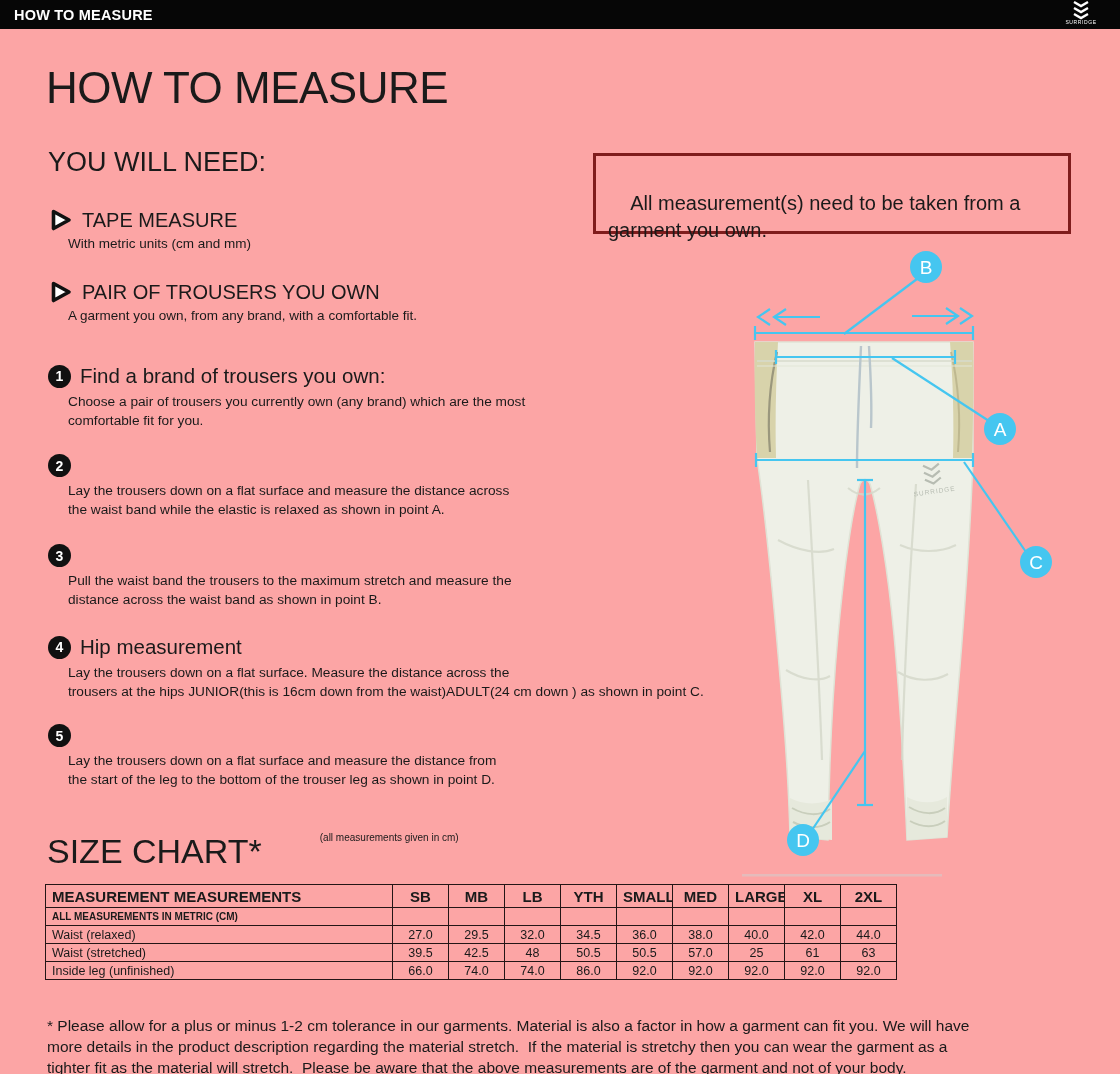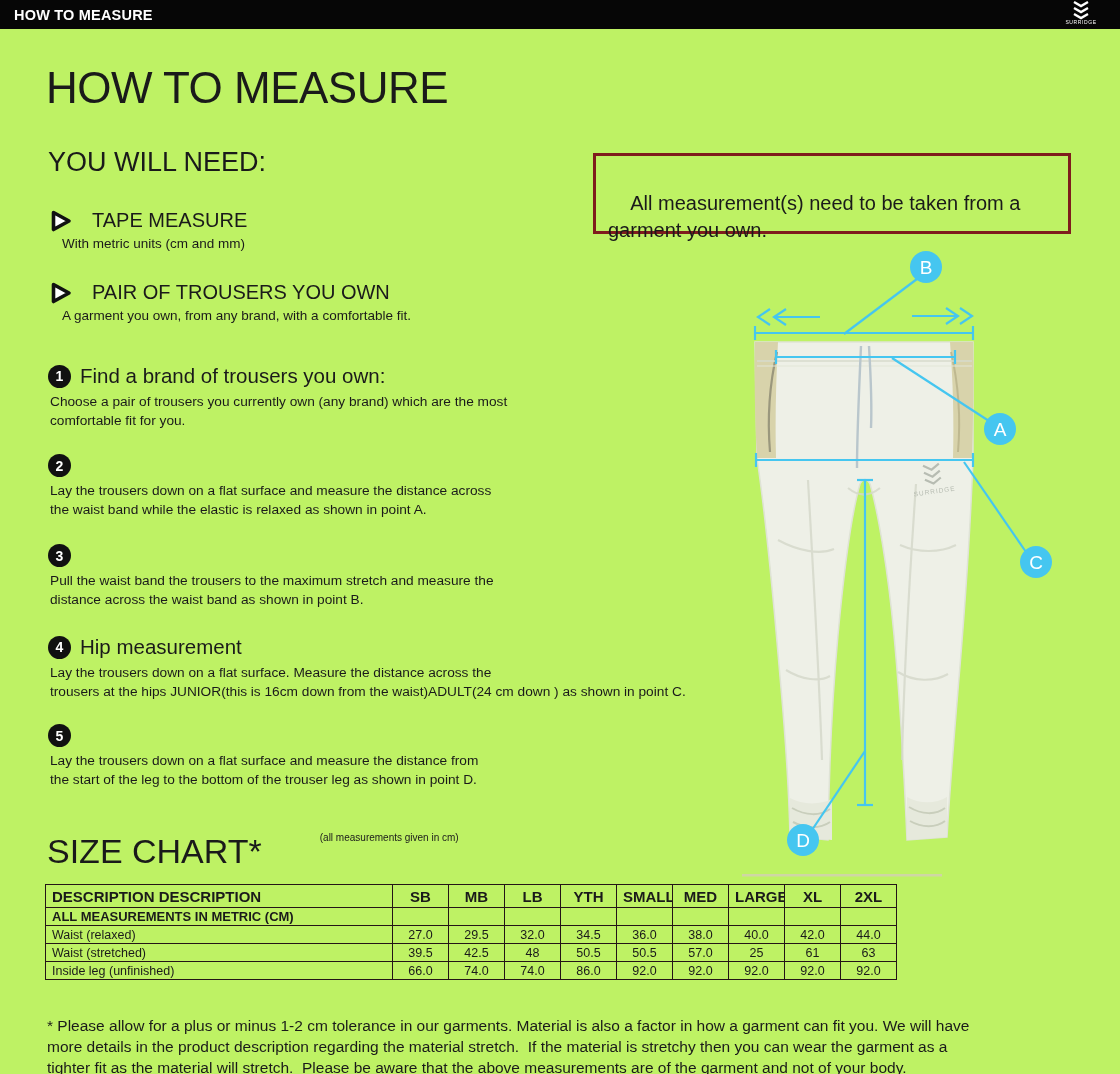--- a/index.html
+++ b/index.html
@@ -1,58 +1,58 @@
 <!DOCTYPE html>
 <html><head>
 <meta charset="utf-8">
 <style>
   html,body { margin:0; padding:0; background:#ffffff; }
   body { font-family:"Liberation Sans", sans-serif; color:#1a1a1a; }
-  .page { position:relative; width:1120px; height:1074px; background:#bef264; overflow:hidden; }
+  .page { position:relative; width:1120px; height:1074px; background:#fca5a5; overflow:hidden; }
 
   
   .topbar { position:absolute; top:0; left:0; width:1120px; height:29px; background:#060606;
             display:flex; align-items:center; justify-content:space-between;
             padding:0 16px 0 14px; box-sizing:border-box; }
   .topbar-title { color:#fff; font-size:14.5px; font-weight:700; letter-spacing:.2px; }
 
   
   .page-title { position:absolute; top:63px; left:46px; margin:0; font-size:44px; font-weight:500; letter-spacing:-.5px; }
   .ywn-heading { position:absolute; top:147px; left:48px; margin:0; font-size:27px; font-weight:400; }
 
   
   .notice-box { position:absolute; top:153px; left:593px; width:478px; height:81px;
                 border:3px solid #7f1d1d; box-sizing:border-box; padding:8px 12px;
                 font-size:20px; line-height:1.32; white-space:pre-wrap; }
 
   
   .need-item { position:absolute; left:50px; }
-  .need-row { display:flex; align-items:flex-end; gap:20px; }
+  .need-row { display:flex; align-items:flex-start; gap:10px; }
   .need-label { font-size:20px; }
-  .need-desc { font-size:13.5px; margin-top:4px; margin-left:12px; }
+  .need-desc { font-size:13.5px; margin-top:4px; margin-left:18px; }
 
   
   .step { position:absolute; left:48px; }
   .step-head { display:flex; align-items:center; gap:9px; }
   .step-num { width:23px; height:23px; border-radius:50%; background:#111; color:#fff;
               font-size:14px; font-weight:700; display:flex; align-items:center; justify-content:center; flex:0 0 23px; }
   .step-title { font-size:20.5px; }
-  .step-body { font-size:13.7px; line-height:1.36; margin-top:5px; margin-left:2px; white-space:pre-wrap; }
+  .step-body { font-size:13.7px; line-height:1.36; margin-top:5px; margin-left:20px; white-space:pre-wrap; }
 
   
   .size-chart-head { position:absolute; top:832px; left:47px; display:flex; align-items:flex-start; gap:58px; }
   .size-chart-title { font-size:34px; font-weight:500; }
   .size-chart-sub { font-size:10px; }
   table.size-table { position:absolute; top:884px; left:45px; width:851px;
                      border-collapse:collapse; table-layout:fixed; }
   .size-table th, .size-table td { border:1.6px solid #241516; padding:0 6px; height:17px;
                                    font-size:12.5px; text-align:center; white-space:nowrap; overflow:hidden; }
   .size-table thead th { font-size:15px; font-weight:700; height:22px; }
   .size-table th.desc, .size-table td.label { text-align:left; }
-  .size-table td.metric { font-weight:700; font-size:13px; }
+  .size-table td.metric { font-weight:700; font-size:10px; }
 
   .footnote { position:absolute; top:1016px; left:47px; width:1048px;
               font-size:15.5px; line-height:1.35; white-space:pre-wrap; }
 
   
   .diagram { position:absolute; top:240px; left:720px; }
   .anno { stroke:#45c6f0; stroke-width:2.2; fill:none; }
   .anno-circle { fill:#45c6f0; }
   .anno-letter { fill:#ffffff; font-size:19px; font-family:"Liberation Sans", sans-serif; }
 </style>
@@ -158,21 +158,21 @@
         <col style="width:56px">
         <col style="width:56px">
       <col style="width:56px">
         <col style="width:56px">
         <col style="width:56px">
         <col style="width:56px">
         <col style="width:56px">
     </colgroup>
     <thead>
         <tr id="size-head">
-          <th class="desc">DESCRIPTION DESCRIPTION</th>
+          <th class="desc">MEASUREMENT MEASUREMENTS</th>
           <th>SB</th>
           <th>MB</th>
           <th>LB</th>
           <th>YTH</th>
           <th>SMALL</th>
           <th>MED</th>
           <th>LARGE</th>
           <th>XL</th>
           <th>2XL</th>
         </tr>

